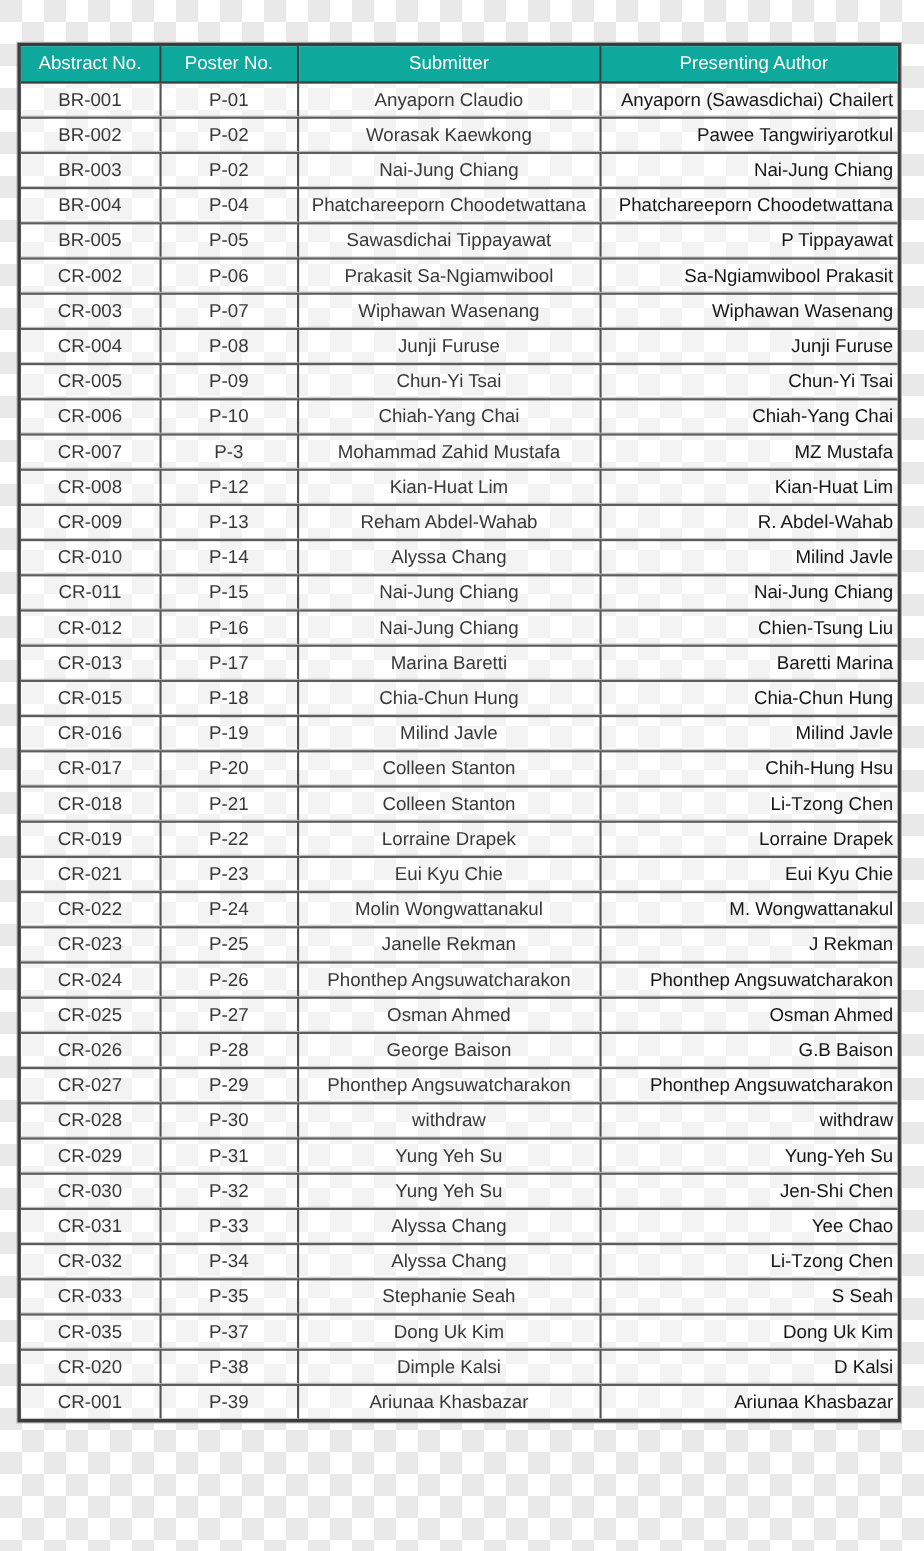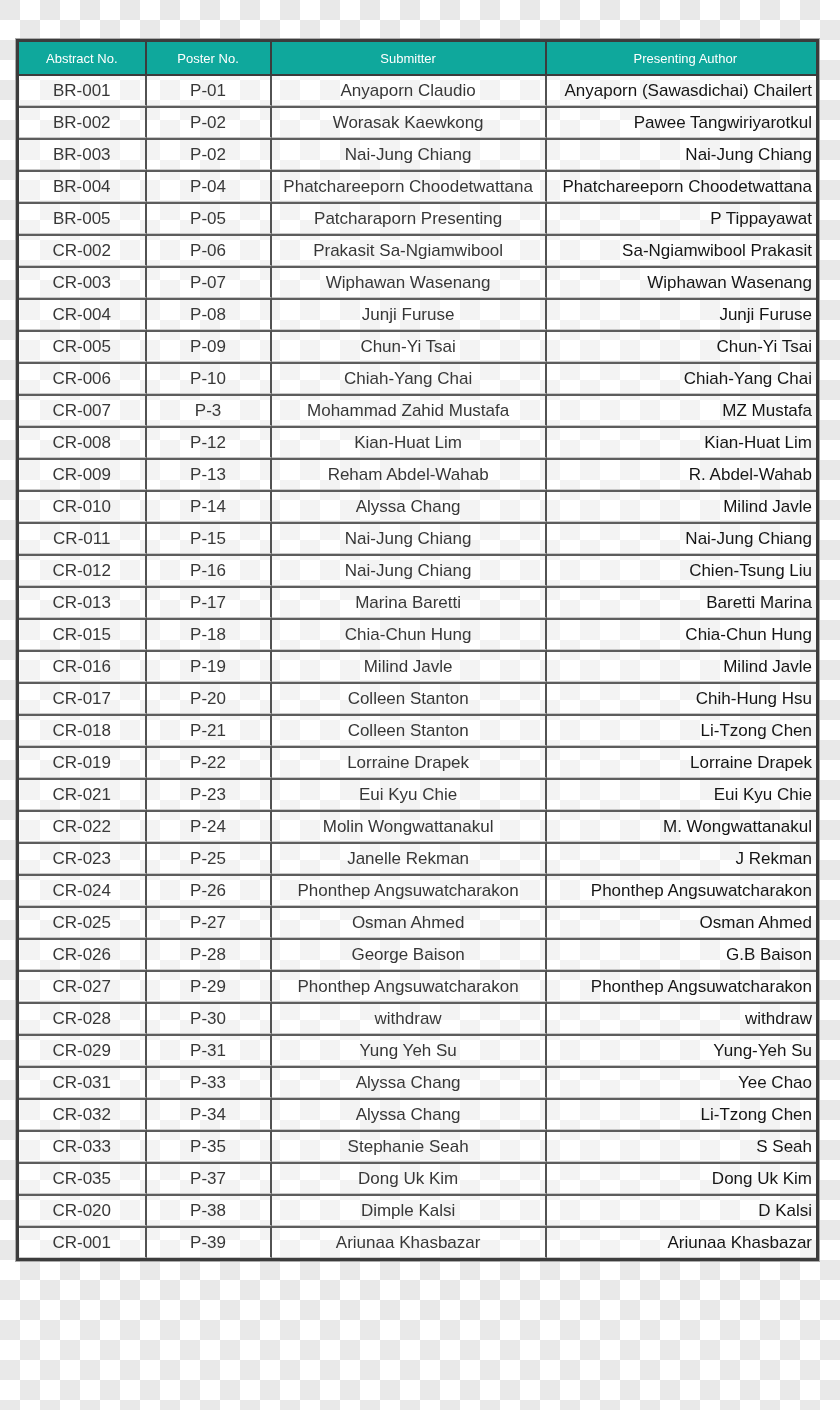--- a/index.html
+++ b/index.html
@@ -31,21 +31,21 @@
     border-collapse: separate;
     border-spacing: 0;
     border: 3px solid var(--border-dark, #3c3c3c);
     box-shadow: 0 0 0 1px var(--border-halo, #ababab);
   }
 
   th {
     background: var(--header-bg, #0fa89c);
     color: var(--header-text, #ffffff);
     font-weight: 400;
-    font-size: 13px;
+    font-size: 17px;
     height: 32px;
     padding: 0 4px;
     text-align: center;
     vertical-align: middle;
     border-right: 2px solid var(--border-dark, #3c3c3c);
     border-bottom: 2px solid var(--border-dark, #3c3c3c);
     white-space: nowrap;
     overflow: hidden;
   }
   th:last-child { border-right: 0; padding-left: 12px; }
@@ -113,21 +113,21 @@
         </tr>
         <tr>
           <td class="c0">BR-004</td>
           <td class="c1">P-04</td>
           <td class="c2">Phatchareeporn Choodetwattana</td>
           <td class="c3">Phatchareeporn Choodetwattana</td>
         </tr>
         <tr>
           <td class="c0">BR-005</td>
           <td class="c1">P-05</td>
-          <td class="c2">Patcharaporn Presenting</td>
+          <td class="c2">Sawasdichai Tippayawat</td>
           <td class="c3">P Tippayawat</td>
         </tr>
         <tr>
           <td class="c0">CR-002</td>
           <td class="c1">P-06</td>
           <td class="c2">Prakasit Sa-Ngiamwibool</td>
           <td class="c3">Sa-Ngiamwibool Prakasit</td>
         </tr>
         <tr>
           <td class="c0">CR-003</td>
@@ -273,20 +273,26 @@
           <td class="c2">withdraw</td>
           <td class="c3">withdraw</td>
         </tr>
         <tr>
           <td class="c0">CR-029</td>
           <td class="c1">P-31</td>
           <td class="c2">Yung Yeh Su</td>
           <td class="c3">Yung-Yeh Su</td>
         </tr>
         <tr>
+          <td class="c0">CR-030</td>
+          <td class="c1">P-32</td>
+          <td class="c2">Yung Yeh Su</td>
+          <td class="c3">Jen-Shi Chen</td>
+        </tr>
+        <tr>
           <td class="c0">CR-031</td>
           <td class="c1">P-33</td>
           <td class="c2">Alyssa Chang</td>
           <td class="c3">Yee Chao</td>
         </tr>
         <tr>
           <td class="c0">CR-032</td>
           <td class="c1">P-34</td>
           <td class="c2">Alyssa Chang</td>
           <td class="c3">Li-Tzong Chen</td>

